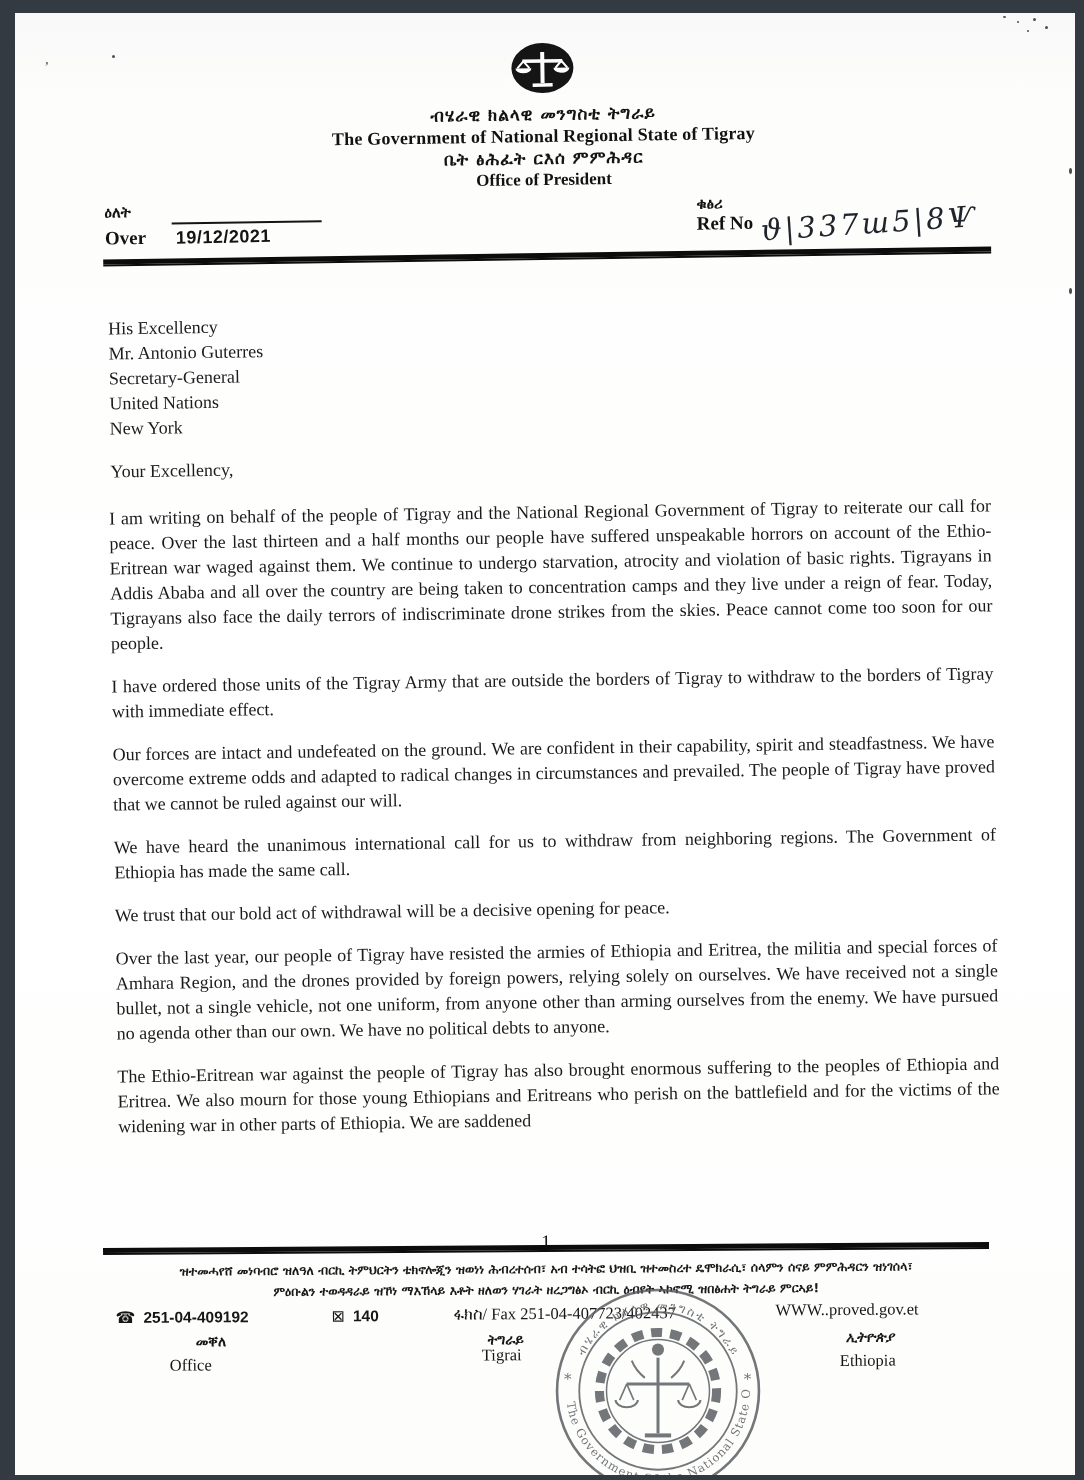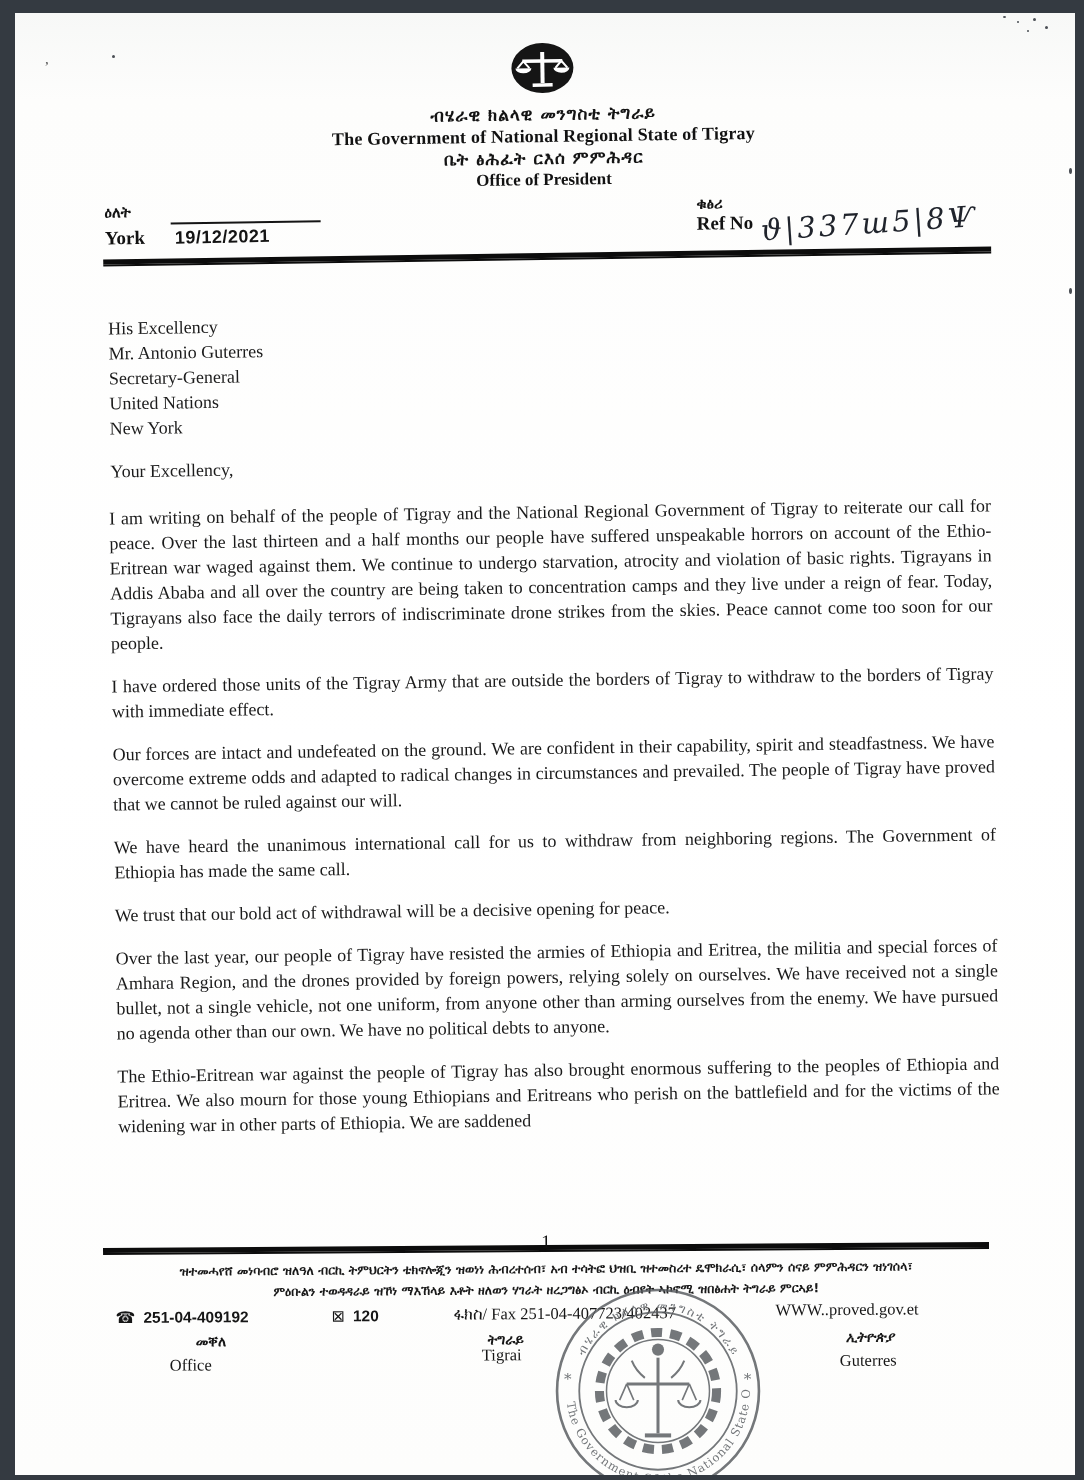--- a/index.html
+++ b/index.html
@@ -86,21 +86,21 @@
       <div class="h-amh">ብሄራዊ ክልላዊ መንግስቲ ትግራይ</div>
       <div class="h-eng1">The Government of National Regional State of Tigray</div>
       <div class="h-amh">ቤት ፅሕፈት ርእሰ ምምሕዳር</div>
       <div class="h-eng2">Office of President</div>
     </div>
 
     <div class="meta">
       <div class="date-block">
         <div class="amh-lbl">ዕለት</div>
         <div class="date-row">
-          <span class="lbl">York</span>
+          <span class="lbl">Over</span>
           <span class="date-val-wrap"><span class="date-val">19/12/2021</span></span>
         </div>
       </div>
       <div class="ref-block">
         <div class="amh-lbl">ቁፅሪ</div>
         <div class="ref-row">
           <span class="lbl">Ref No</span>
           <span class="handwriting">ϑ|337ш5|8Ѱ</span>
         </div>
       </div>
@@ -133,32 +133,32 @@
   <div class="lower">
     <div class="rule-double"></div>
     <div class="pageno">1</div>
     <div class="motto motto1">ዝተመሓየሸ መነባብሮ ዝለዓለ ብርኪ ትምህርትን ቴክኖሎጂን ዝወነነ ሕብረተሰብ፣ አብ ተሳትፎ ህዝቢ ዝተመስረተ ዴሞክራሲ፣ ሰላምን ሰናይ ምምሕዳርን ዝነገሰላ፣</div>
     <div class="motto motto2">ምዕቡልን ተወዳዳራይ ዝኾነ ማእኸላይ እቶት ዘለወን ሃገራት ዘረጋግፅኦ ብርኪ ዕብየት ኣኮኖሚ ዝበፅሐት ትግራይ ምርኣይ!</div>
 
     <div class="f-item f-sans" style="left:12px; top:60px;">
       <span class="icon">☎</span><span>251-04-409192</span>
     </div>
     <div class="f-item f-sans" style="left:228px; top:60px;">
-      <span class="icon">⊠</span><span>120</span>
+      <span class="icon">⊠</span><span>140</span>
     </div>
     <div class="f-item" style="left:350px; top:59px;">ፋክስ/ Fax 251-04-407723/402437</div>
     <div class="f-item" style="left:672px; top:57px;">WWW..proved.gov.et</div>
 
     <div class="f-item f-amh" style="left:92px; top:86px;">መቐለ</div>
     <div class="f-item f-amh" style="left:384px; top:86px;text-align:center;">ትግራይ</div>
     <div class="f-item f-amh" style="left:742px; top:86px;font-style:italic;">ኢትዮጵያ</div>
 
     <div class="f-item" style="left:66px; top:108px;">Office</div>
     <div class="f-item" style="left:378px; top:100px;">Tigrai</div>
-    <div class="f-item" style="left:736px; top:108px;">Guterres</div>
+    <div class="f-item" style="left:736px; top:108px;">Ethiopia</div>
   </div>
 
   <svg class="seal" viewBox="0 0 210 210">
     <defs>
       <path id="arcBottom" d="M 14,105 A 91,91 0 0 0 196,105"></path>
       <path id="arcTop" d="M 24,105 A 81,81 0 0 1 186,105"></path>
     </defs>
     <g stroke="#565a5e" fill="none">
       <circle cx="105" cy="105" r="100" stroke-width="2.6"></circle>
       <circle cx="105" cy="105" r="78" stroke-width="1.8"></circle>

